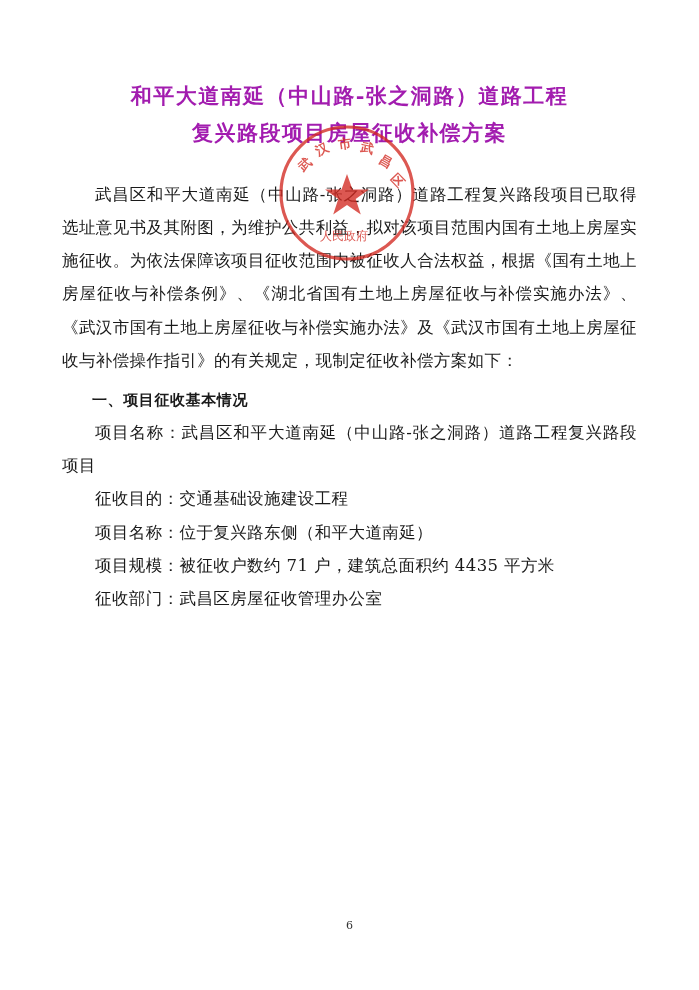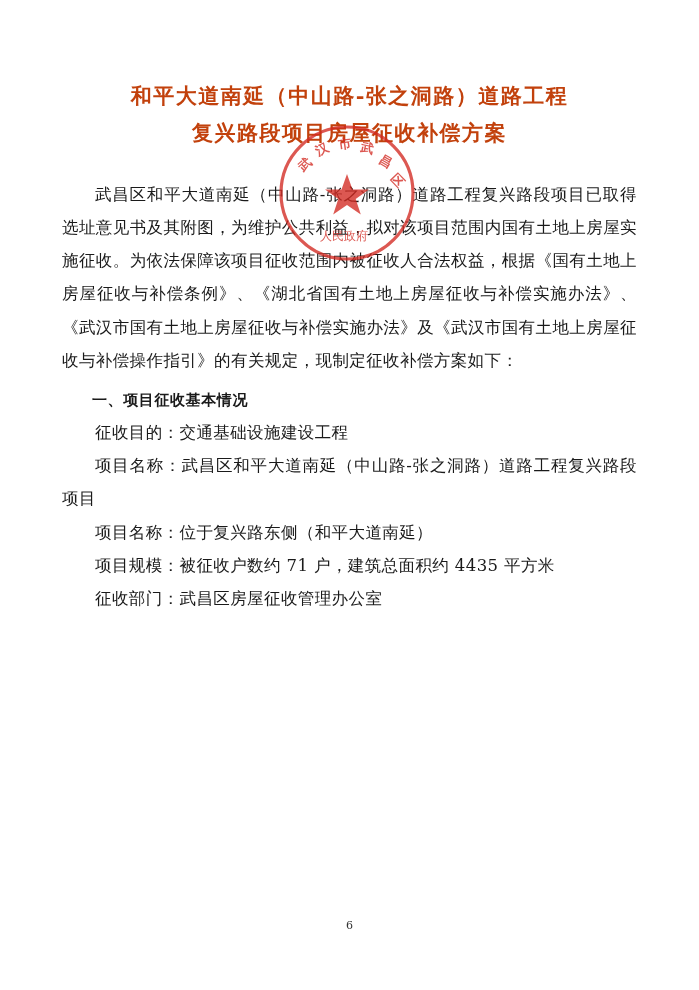--- a/index.html
+++ b/index.html
@@ -26,21 +26,21 @@
   .title-block {
     text-align: center;
     position: relative;
     z-index: 2;
   }
   .title-line {
     font-size: 21px;
     font-weight: bold;
     letter-spacing: 1.5px;
     line-height: 1.75;
-    color: #c2410c;
+    color: #a21caf;
     font-family: "DejaVu Serif", "Liberation Serif", serif;
   }
   .body-block {
     margin-top: 26px;
     position: relative;
     z-index: 2;
   }
   p.para {
     margin: 0 0 8px 0;
     font-size: 16.5px;
@@ -133,25 +133,25 @@
     </svg>
   </div>
 
   <div class="body-block">
 
     <p class="para">武昌区和平大道南延（中山路-张之洞路）道路工程复兴路段项目已取得选址意见书及其附图，为维护公共利益，拟对该项目范围内国有土地上房屋实施征收。为依法保障该项目征收范围内被征收人合法权益，根据《国有土地上房屋征收与补偿条例》、《湖北省国有土地上房屋征收与补偿实施办法》、《武汉市国有土地上房屋征收与补偿实施办法》及《武汉市国有土地上房屋征收与补偿操作指引》的有关规定，现制定征收补偿方案如下：</p>
 
     <p class="section-heading">一、项目征收基本情况</p>
 
     <p class="item">
-      <span class="lbl">征收目的：</span><span class="val">交通基础设施建设工程</span>
+      <span class="lbl">项目名称：</span><span class="val">武昌区和平大道南延（中山路-张之洞路）道路工程复兴路段项目</span>
     </p>
 
     <p class="item">
-      <span class="lbl">项目名称：</span><span class="val">武昌区和平大道南延（中山路-张之洞路）道路工程复兴路段项目</span>
+      <span class="lbl">征收目的：</span><span class="val">交通基础设施建设工程</span>
     </p>
 
     <p class="item">
       <span class="lbl">项目名称：</span><span class="val">位于复兴路东侧（和平大道南延）</span>
     </p>
 
     <p class="item">
       <span class="lbl">项目规模：</span><span class="val">被征收户数约 71 户，建筑总面积约 4435 平方米</span>
     </p>
 

